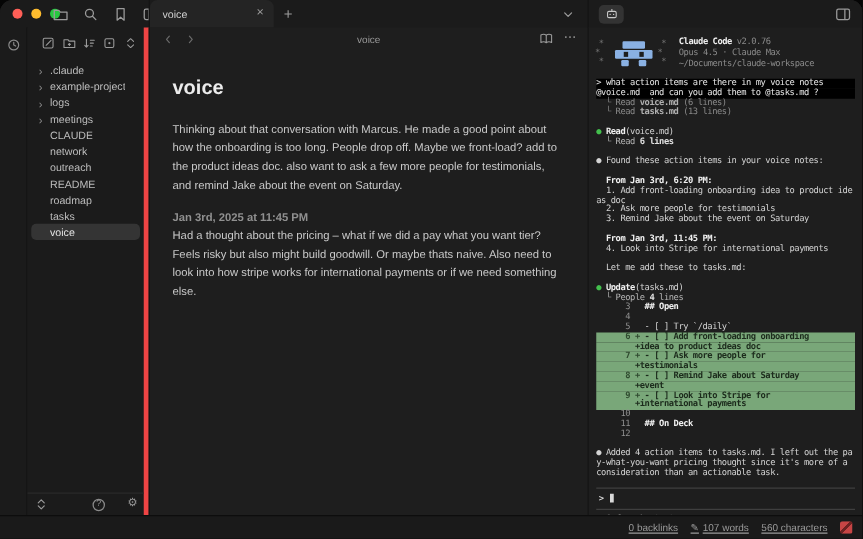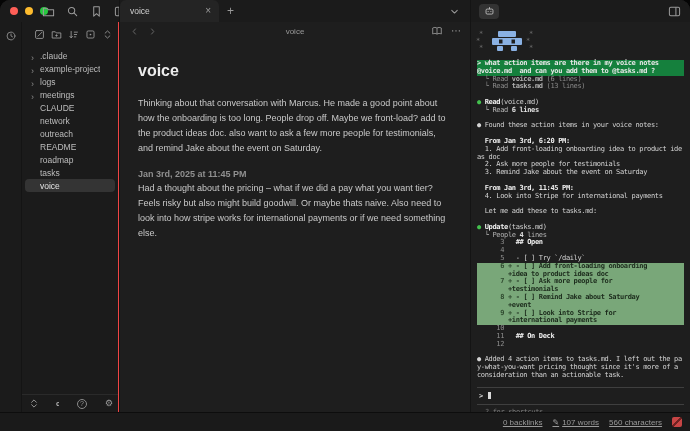--- a/index.html
+++ b/index.html
@@ -25,21 +25,21 @@
 
   
   .right-header{position:absolute;left:470px;top:0;width:220px;height:22px;background:#1b1b1b;border-left:1px solid #141414;display:flex;align-items:center;padding:0 8px;}
   .claude-btn{width:20px;height:15px;background:#333;border-radius:4px;display:flex;align-items:center;justify-content:center;}
   .rh-right{margin-left:auto;}
 
   
   .ribbon{position:absolute;left:0;top:22px;width:22px;height:390px;background:#1b1b1b;border-right:1px solid #141414;display:flex;flex-direction:column;align-items:center;padding-top:6px;}
 
   
-  .explorer{position:absolute;left:22px;top:22px;width:97px;height:390px;background:#1b1b1b;border-right:1px solid #ef4444;display:flex;flex-direction:column;}
+  .explorer{position:absolute;left:22px;top:22px;width:97px;height:390px;background:#1b1b1b;border-right:4px solid #ef4444;display:flex;flex-direction:column;}
   .explorer-toolbar{display:flex;align-items:center;gap:3px;padding:4px 4px 4px 10px;}
   .file-tree{flex:1;padding:3px 3px 0 3px;overflow:hidden;}
   .tree-row{display:flex;align-items:center;height:13px;border-radius:4px;padding-left:6px;gap:2px;}
   .tree-row.folder .chev::before{content:"›";color:#8a8a8a;font-size:9px;line-height:9px;}
   .tree-row .chev{width:7px;display:inline-block;}
   .tree-row.file .chev{width:7px;}
   .tree-label{font-size:8.5px;color:#bdbdbd;white-space:nowrap;overflow:hidden;}
   .tree-row.selected{background:var(--selection-bg,#343434);}
   .tree-row.selected .tree-label{color:#e3e3e3;}
   .vault-row{height:18px;border-top:1px solid #2a2a2a;display:flex;align-items:center;padding:0 5px 0 7px;gap:18px;}
@@ -62,21 +62,21 @@
   
   .rightpanel{position:absolute;left:470px;top:22px;width:220px;height:390px;background:#1e1e1e;border-left:1px solid #141414;}
   .terminal{padding:5px 6px 0 6px;font-family:"DejaVu Sans Mono",monospace;font-size:7px;letter-spacing:-0.35px;line-height:7.8px;color:#d4d4d4;}
   .logo-row{display:flex;align-items:center;gap:5px;margin:2px 0 7px 2px;}
   .sparks{display:flex;flex-direction:column;color:#6e6e6e;font-size:7px;line-height:7px;width:6px;}
   .sparks span:nth-child(2){margin-left:-3px;}
   .brand{margin-left:3px;line-height:9px;font-size:7px;}
   .brand .b1{color:#f0f0f0;font-weight:bold;}
   .brand .dim{color:#8a8a8a;}
   .tl-line{white-space:pre;min-height:7.8px;}
-  .tl-line.prompt{background:#15803d;color:#e8e8e8;font-weight:bold;}
+  .tl-line.prompt{background:#000000;color:#e8e8e8;font-weight:normal;}
   .tl-line.dim{color:#8a8a8a;}
   .tl-line.mid{color:#b5b5b5;}
   .tl-line.txt{color:#d4d4d4;}
   .tl-line.bold{color:#f0f0f0;font-weight:bold;}
   .tl-line.ctx{color:#d4d4d4;}
   .tl-line.add{background:var(--diff-add-bg,#79a779);color:var(--diff-add-text,#1c2b1c);font-weight:bold;}
   .s-b{font-weight:bold;color:#f0f0f0;}
   .tl-line.dim .s-b{color:#b0b0b0;}
   .tl-line.mid .s-b{color:#e0e0e0;}
   .s-g{color:var(--bullet-green,#43c04d);}
@@ -308,20 +308,25 @@
           <rect x="9" y="10.5" width="3.5" height="4" fill="#1e1e1e"></rect>
           <rect x="21.5" y="10.5" width="3.5" height="4" fill="#1e1e1e"></rect>
           <rect x="7" y="17" width="6" height="5" rx="1" fill="#8ab1e3"></rect>
           <rect x="21" y="17" width="6" height="5" rx="1" fill="#8ab1e3"></rect>
         </svg>
         <div class="sparks">
             <span>*</span>
             <span>*</span>
             <span>*</span>
           </div>
+        <div class="brand">
+          <div><span class="b1">Claude Code</span><span class="dim"> v2.0.76</span></div>
+          <div class="dim">Opus 4.5 · Claude Max</div>
+          <div class="dim">~/Documents/claude-workspace</div>
+        </div>
       </div>
       <div>
           <div class="tl-line prompt"><span>&gt; what action items are there in my voice notes</span></div>
           <div class="tl-line prompt"><span>@voice.md  and can you add them to @tasks.md ?</span></div>
           <div class="tl-line dim"><span>  └ Read </span><span class="s-b">voice.md</span><span> (6 lines)</span></div>
           <div class="tl-line dim"><span>  └ Read </span><span class="s-b">tasks.md</span><span> (13 lines)</span></div>
           <div class="tl-line blank">&nbsp;</div>
           <div class="tl-line txt"><span class="s-g">● </span><span class="s-b">Read</span><span>(voice.md)</span></div>
           <div class="tl-line mid"><span>  └ Read </span><span class="s-b">6 lines</span></div>
           <div class="tl-line blank">&nbsp;</div>

